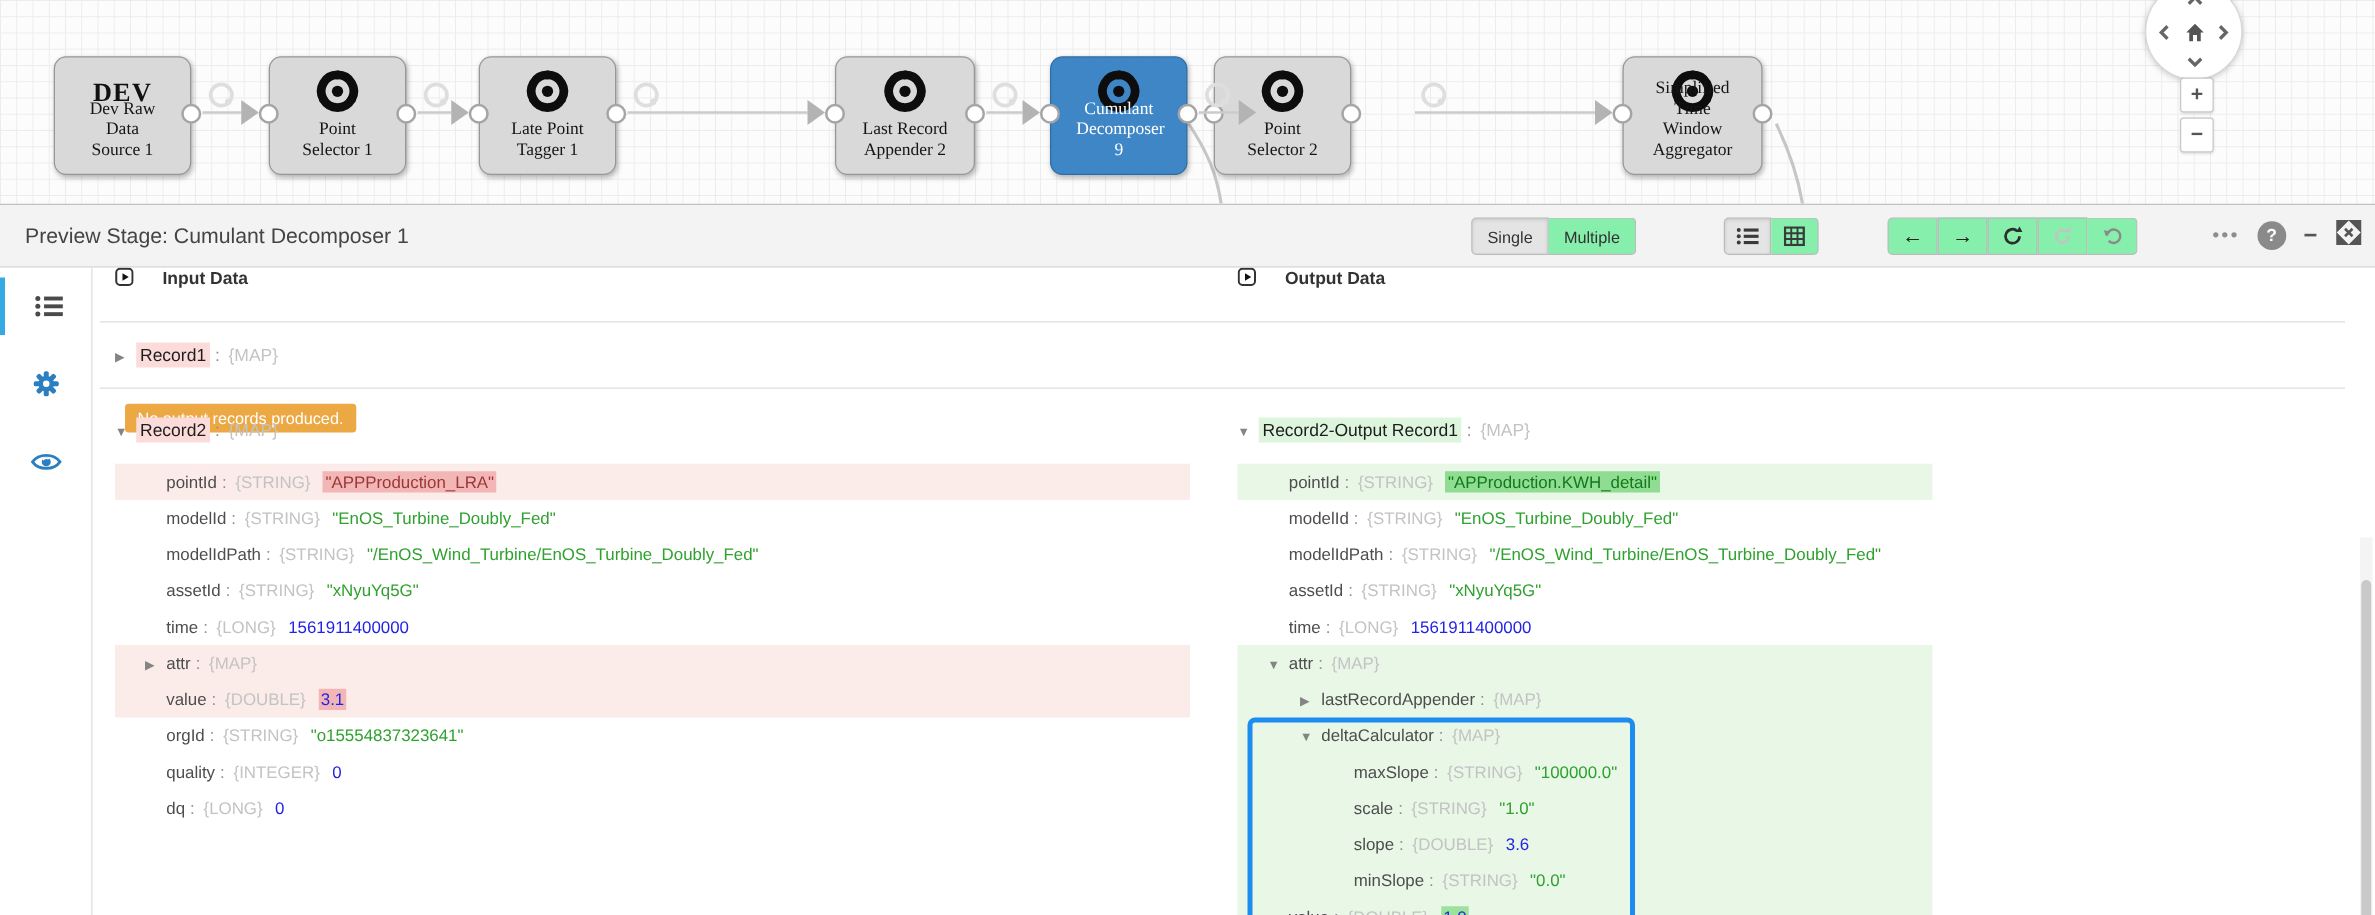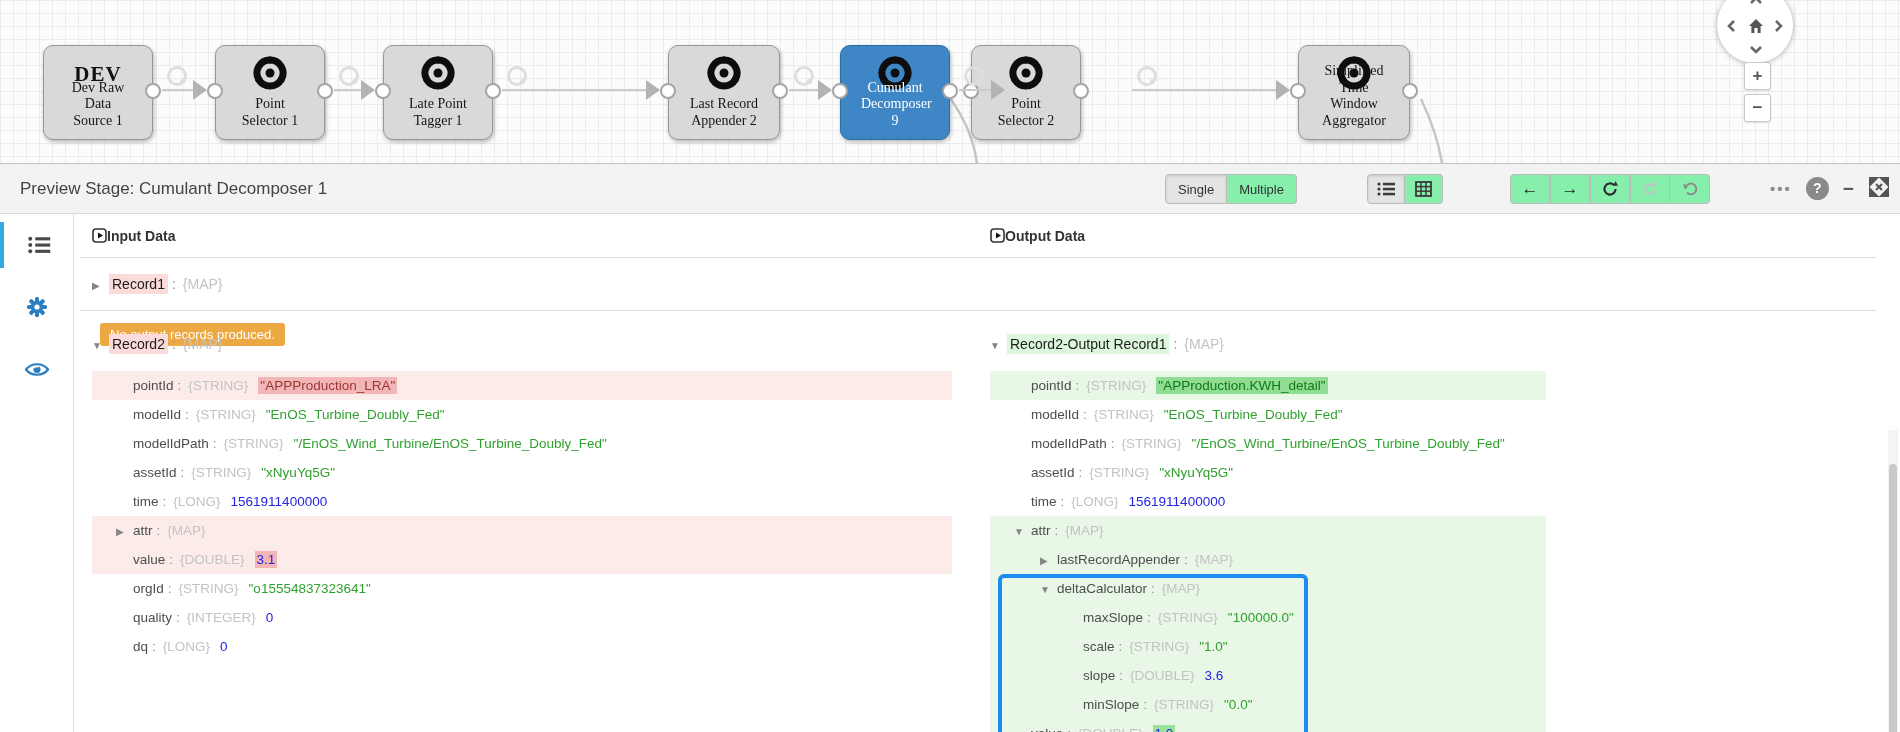--- a/index.html
+++ b/index.html
@@ -50,21 +50,21 @@
               box-shadow:0 1px 2px rgba(0,0,0,.12); }
 
   
   .phead { position:relative; width:1900px; height:51px; background:#f3f3f3;
            border-top:1px solid #c2c2c2; border-bottom:1px solid #d8d8d8; }
   .phead .ptitle { position:absolute; left:20px; top:0; line-height:49px;
                    font-size:17px; color:#444; }
   .btn { background:#86efac; border:1px solid #bbb; font-size:13px; color:#333;
          height:30px; cursor:pointer; display:inline-flex; align-items:center;
          justify-content:center; }
-  .btn.active { background:#e4e4e4; box-shadow:inset 0 1px 3px rgba(0,0,0,.12); }
+  .btn.active { background:#e4e4e4; box-shadow:inset 0 1px 3px rgba(0,0,0,.12);margin-left:12px; }
   .seg { position:absolute; top:10px; display:flex; }
   .seg .btn:first-child { border-radius:4px 0 0 4px; }
   .seg .btn:last-child  { border-radius:0 4px 4px 0; border-left:none; }
   .seg.mode { left:1165px; } .seg.mode .btn { padding:0 12px; }
   .seg.view { left:1367px; } .seg.view .btn { width:38px; }
   .seg.nav  { left:1510px; } .seg.nav  .btn { width:40px; }
   .phead .tools { position:absolute; top:0; height:49px; left:1770px; right:0;
                   display:flex; align-items:center; gap:14px; }
   .dots { color:#8d8d8d; font-size:15px; letter-spacing:2px; font-weight:700; cursor:pointer; }
   .help-circle { width:23px; height:23px; border-radius:50%; background:#8a8a8a;
@@ -78,21 +78,21 @@
   .sidebar { width:74px; border-right:1px solid #ddd; padding-top:8px; }
   .side-item { height:46px; display:flex; align-items:center; justify-content:center;
                cursor:pointer; margin-bottom:16px; }
   .side-item.active { border-left:4px solid #35a9e1; }
   .content { flex:1; margin:0 24px 0 6px; position:relative; }
 
   .band-a { display:flex; height:44px; border-bottom:1px solid #ddd; }
   .band-b { display:flex; height:53px; border-bottom:1px solid #ddd;flex-direction:column; }
   .band-c { display:flex; padding-top:7px; }
   .half { width:50%; padding-left:12px; position:relative; }
-  .ptit { display:flex; align-items:center; gap:0; height:100%;
+  .ptit { display:flex; align-items:flex-start; gap:23px; height:100%;
           font-size:14px; font-weight:700; color:#333; }
 
   .row { height:29px; line-height:29px; font-size:13.5px; white-space:nowrap; }
   .row .tri { display:inline-block; width:17px; color:#848484; font-size:10px; cursor:pointer; }
   .lvl0 { padding-left:0; }  .lvl1 { padding-left:24px; }
   .lvl2 { padding-left:50px; } .lvl3 { padding-left:76px; }
   .rec-row { height:53px; line-height:53px; font-size:14px; }
   .key   { color:#4d4d4d; }
   .rname { color:#1d1d1d; font-size:14px; padding:2px 3px; }
   .colon { color:#8f8f8f; margin-left:4px; }

